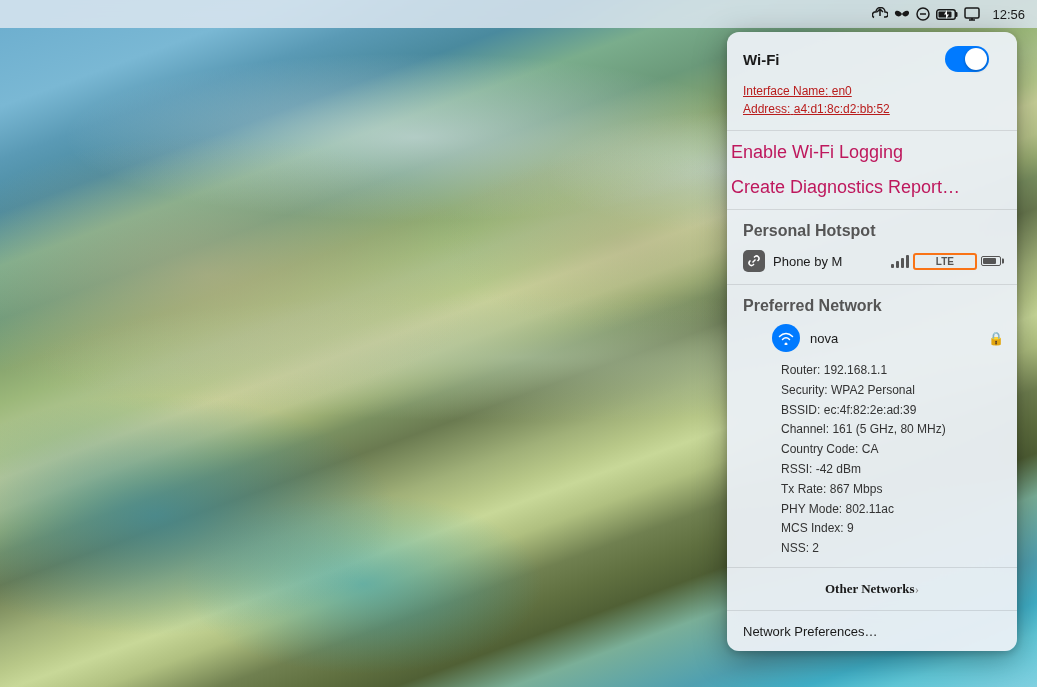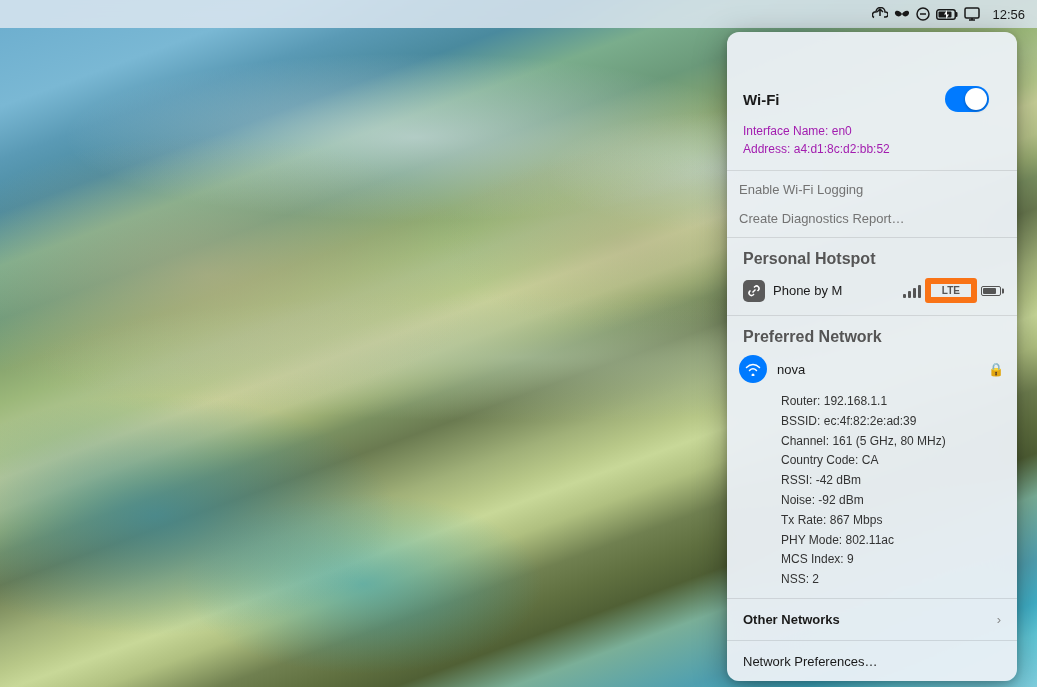--- a/index.html
+++ b/index.html
@@ -114,21 +114,20 @@
       z-index: 100;
       overflow: hidden;
       padding-bottom: 4px;
     }
 
     .wifi-header {
       display: flex;
       align-items: center;
       justify-content: space-between;
       padding: 14px 28px 10px 16px;
-      margin-top: 40px;
     }
 
     .wifi-title {
       font-size: 15px;
       font-weight: 600;
       color: #1a1a1a;
     }
 
     .wifi-toggle {
       width: 44px;
@@ -150,34 +149,35 @@
       border-radius: 50%;
       box-shadow: 0 1px 3px rgba(0,0,0,0.3);
     }
 
     .wifi-info {
       padding: 0 16px 8px 16px;
     }
 
     .wifi-info-line {
       font-size: 12px;
-      color: #a21caf;
+      color: #b91c1c;
       line-height: 1.5;
+      text-decoration: underline;
     }
 
     .divider {
       height: 1px;
       background: rgba(0,0,0,0.1);
       margin: 4px 0;
     }
 
     .menu-item {
-      padding: 7px 12px;
-      font-size: 13px;
-      color: #737373;
+      padding: 7px 4px;
+      font-size: 18px;
+      color: #be185d;
       cursor: pointer;
     }
 
     .section-header {
       padding: 8px 16px 4px 16px;
       font-size: 16px;
       font-weight: 600;
       color: #555;
     }
 
@@ -229,23 +229,23 @@
     .bar {
       width: 3px;
       background: #555;
       border-radius: 1px;
     }
 
     .lte-badge {
       font-size: 10px;
       font-weight: 600;
       color: #555;
-      border: 6px solid #f97316;
+      border: 2px solid #f97316;
       border-radius: 3px;
-      padding: 1px 11px;
+      padding: 1px 21px;
     }
 
     .battery-icon {
       display: flex;
       align-items: center;
     }
 
     .battery-body {
       width: 20px;
       height: 10px;
@@ -275,20 +275,21 @@
       width: 80%;
       border-radius: 1px;
     }
 
     .network-row {
       display: flex;
       align-items: center;
       justify-content: space-between;
       padding: 5px 12px;
       cursor: pointer;
+      margin-left: 33px;
     }
 
     .network-left {
       display: flex;
       align-items: center;
       gap: 10px;
     }
 
     .wifi-circle-icon {
       width: 28px;
@@ -323,23 +324,24 @@
     }
 
     .detail-line span.label {
       font-weight: 500;
     }
 
     
     .other-networks-row {
       display: flex;
       align-items: center;
-      justify-content: space-between;
+      justify-content: center;
       padding: 9px 16px;
       cursor: pointer;
+      font-family: Liberation Serif, serif;
     }
 
     .other-networks-label {
       font-size: 13px;
       font-weight: 600;
       color: #1a1a1a;
     }
 
     .chevron-icon {
       color: #888;
@@ -477,38 +479,38 @@
     </div>
     <span class="lock-icon">🔒</span>
   </div>
 
   <div class="network-details">
     <div class="detail-line">
       <span class="label">Router:</span>
       <span>192.168.1.1</span>
     </div>
     <div class="detail-line">
+      <span class="label">Security:</span>
+      <span>WPA2 Personal</span>
+    </div>
+    <div class="detail-line">
       <span class="label">BSSID:</span>
       <span>ec:4f:82:2e:ad:39</span>
     </div>
     <div class="detail-line">
       <span class="label">Channel:</span>
       <span>161 (5 GHz, 80 MHz)</span>
     </div>
     <div class="detail-line">
       <span class="label">Country Code:</span>
       <span>CA</span>
     </div>
     <div class="detail-line">
       <span class="label">RSSI:</span>
       <span>-42 dBm</span>
-    </div>
-    <div class="detail-line">
-      <span class="label">Noise:</span>
-      <span>-92 dBm</span>
     </div>
     <div class="detail-line">
       <span class="label">Tx Rate:</span>
       <span>867 Mbps</span>
     </div>
     <div class="detail-line">
       <span class="label">PHY Mode:</span>
       <span>802.11ac</span>
     </div>
     <div class="detail-line">

